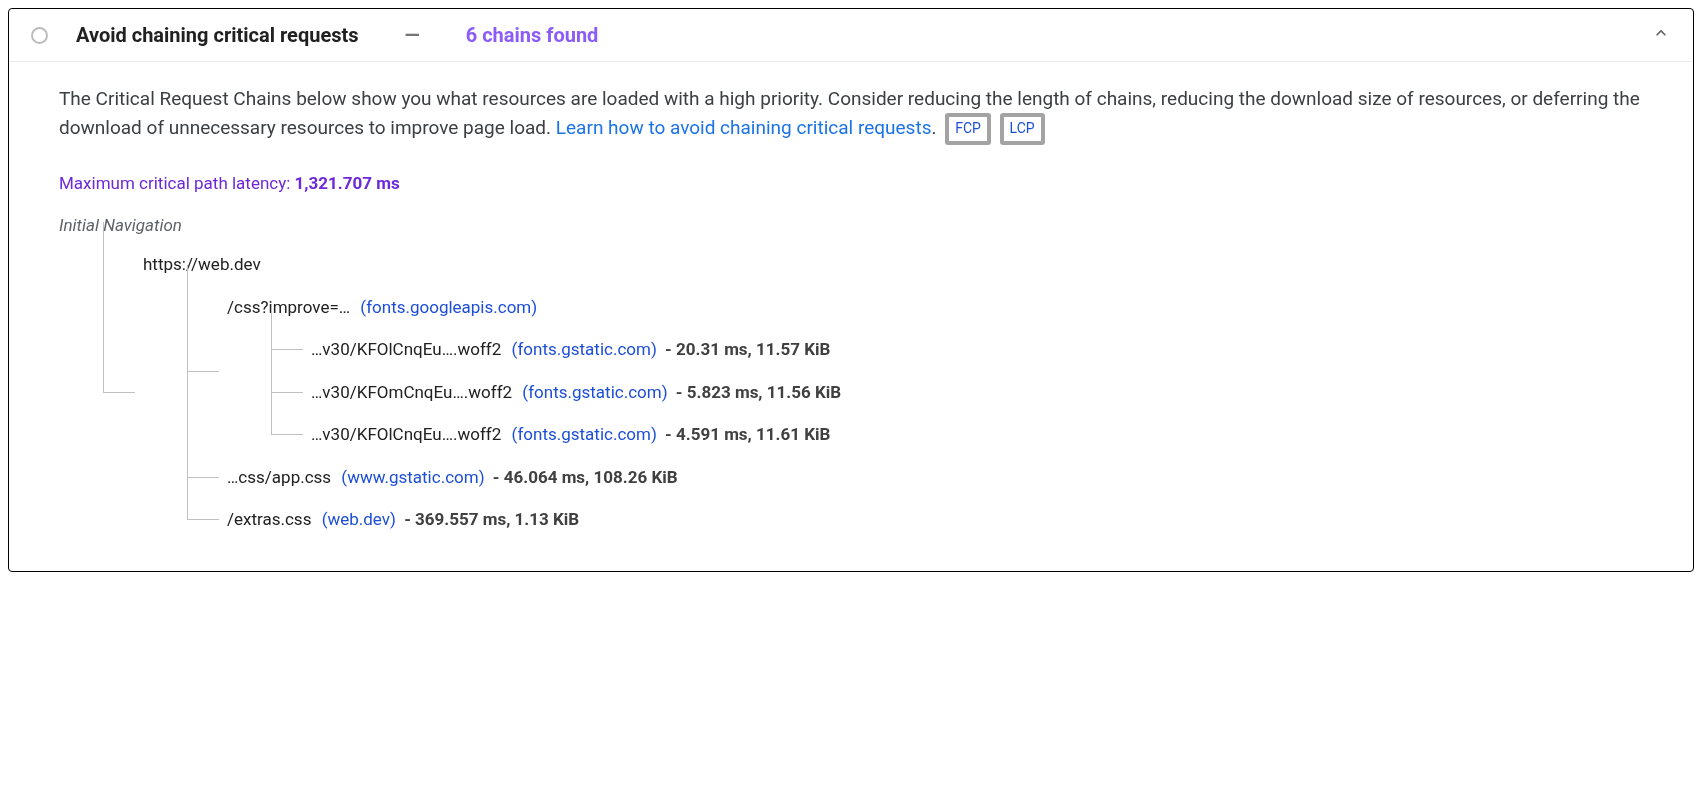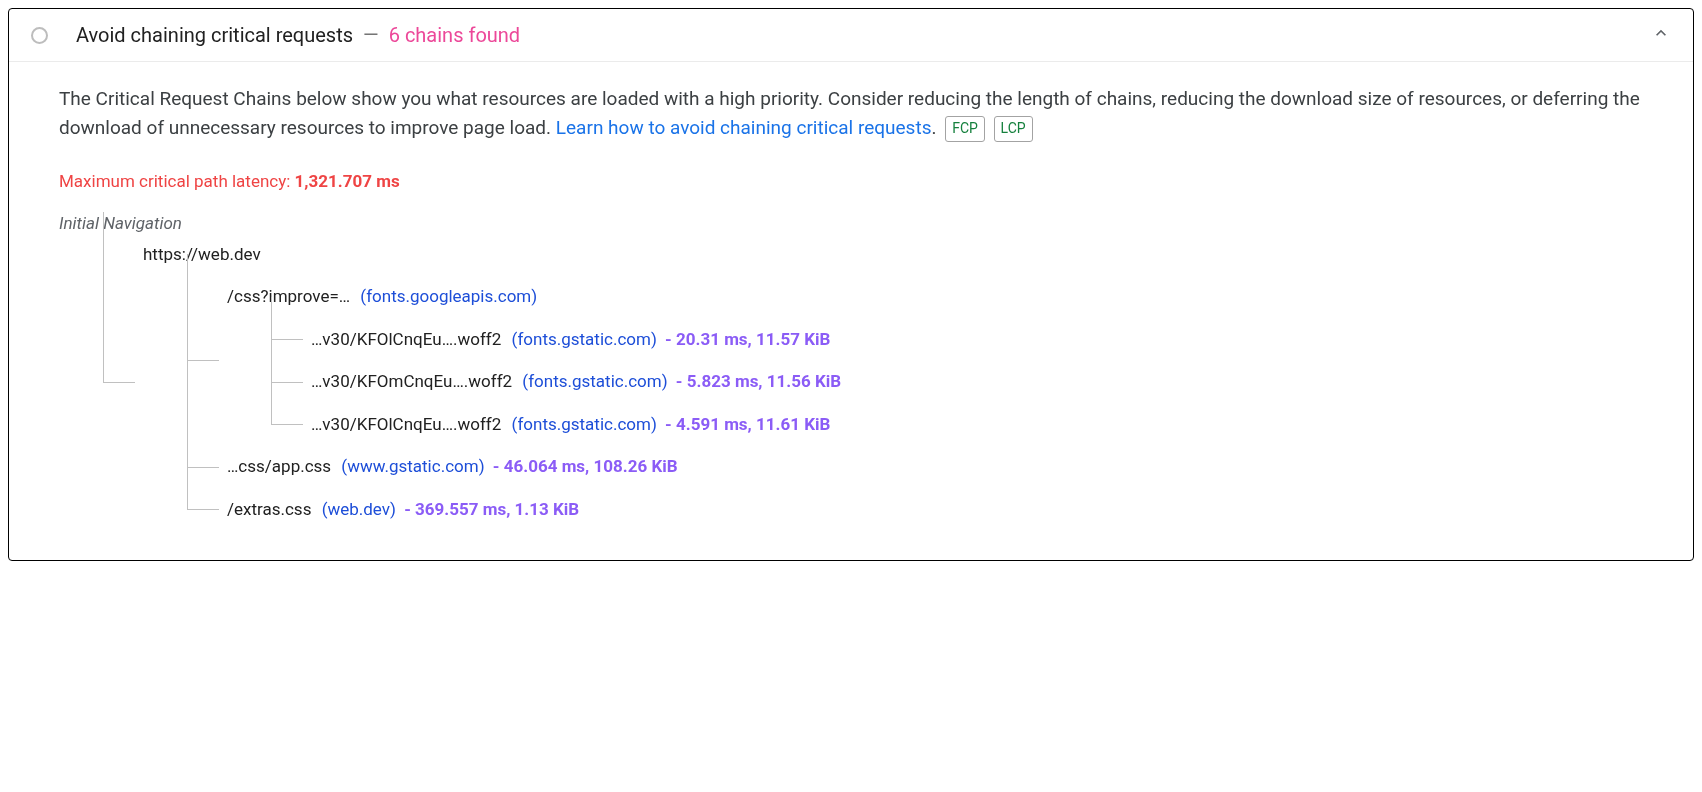--- a/index.html
+++ b/index.html
@@ -28,35 +28,36 @@
     .status-circle {
       width: 17px;
       height: 17px;
       border: 2px solid #bdbdbd;
       border-radius: 50%;
       flex-shrink: 0;
       margin-right: 28px;
     }
     .audit-title {
       font-size: 20px;
-      font-weight: 400;
+      font-weight: 700;
       color: #212121;
       display: flex;
       align-items: center;
       flex: 1;
+      gap: 36px;
     }
     .title-main {
       color: #212121;
     }
     .title-sep {
       margin: 0 10px;
       color: #757575;
     }
     .title-count {
-      color: #ec4899;
+      color: #8b5cf6;
     }
     .collapse-chevron {
       flex-shrink: 0;
       margin-left: 12px;
     }
     .collapse-chevron svg {
       width: 20px;
       height: 20px;
       fill: #5f6368;
     }
@@ -68,41 +69,41 @@
       color: #3c4043;
       line-height: 1.55;
       margin-bottom: 28px;
     }
     .description .link {
       color: #1a73e8;
       cursor: pointer;
     }
     .pill {
       display: inline-block;
-      border: 1px solid #a3a3a3;
+      border: 4px solid #a3a3a3;
       border-radius: 3px;
       padding: 1px 6px;
       font-size: 14px;
-      color: #15803d;
+      color: #1d4ed8;
       margin-left: 4px;
       vertical-align: 1px;
     }
     .latency-line {
       font-size: 17px;
-      color: #ef4444;
+      color: #6d28d9;
       margin-bottom: 22px;
     }
     .latency-value {
       font-weight: 700;
     }
     .tree-root-label {
       font-size: 17px;
       font-style: italic;
       color: #5f6368;
-      margin-bottom: 0;
+      margin-bottom: 8px;
     }
     .tree {
       font-size: 17px;
       color: #212121;
       line-height: 2.5;
     }
     .tree ul {
       list-style: none;
       padding-left: 0;
     }
@@ -148,21 +149,21 @@
     .node-path {
       color: #212121;
     }
     .node-host {
       color: #1d4ed8;
       margin-left: 6px;
       margin-top: 12px;
     }
     .node-stats {
       font-weight: 700;
-      color: #8b5cf6;
+      color: #404040;
       margin-left: 4px;
     }
   </style>
 </head>
 <body>
 
 <div class="audit-card">
 
   <div class="audit-header">
     <div class="status-circle"></div>

